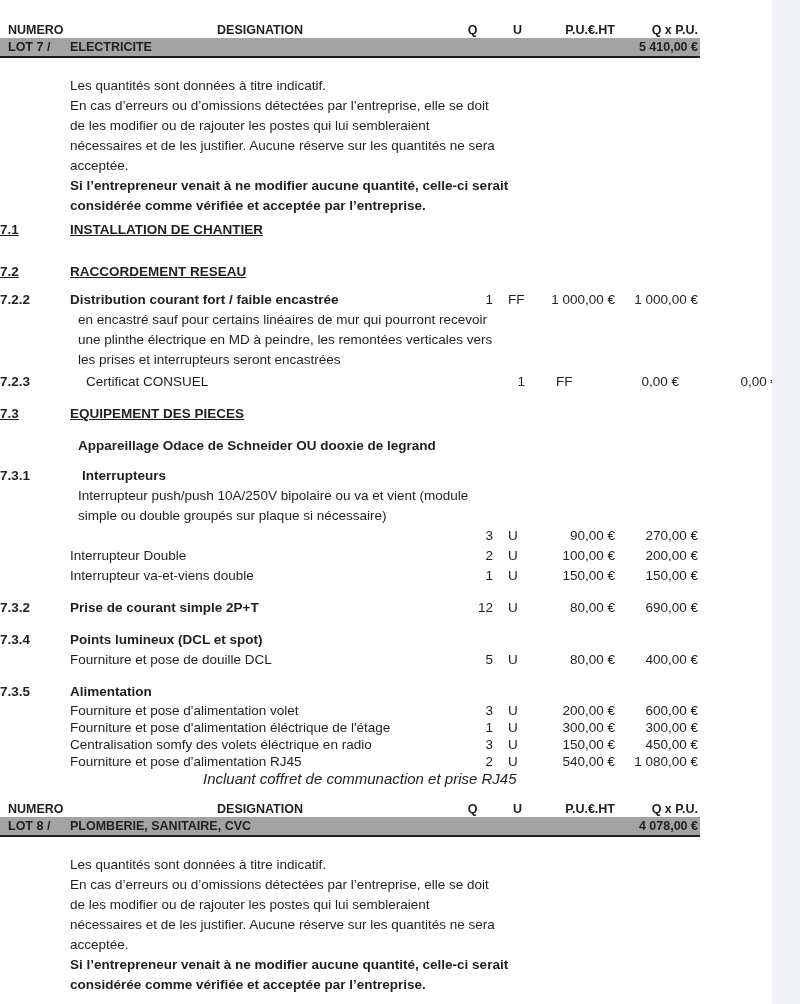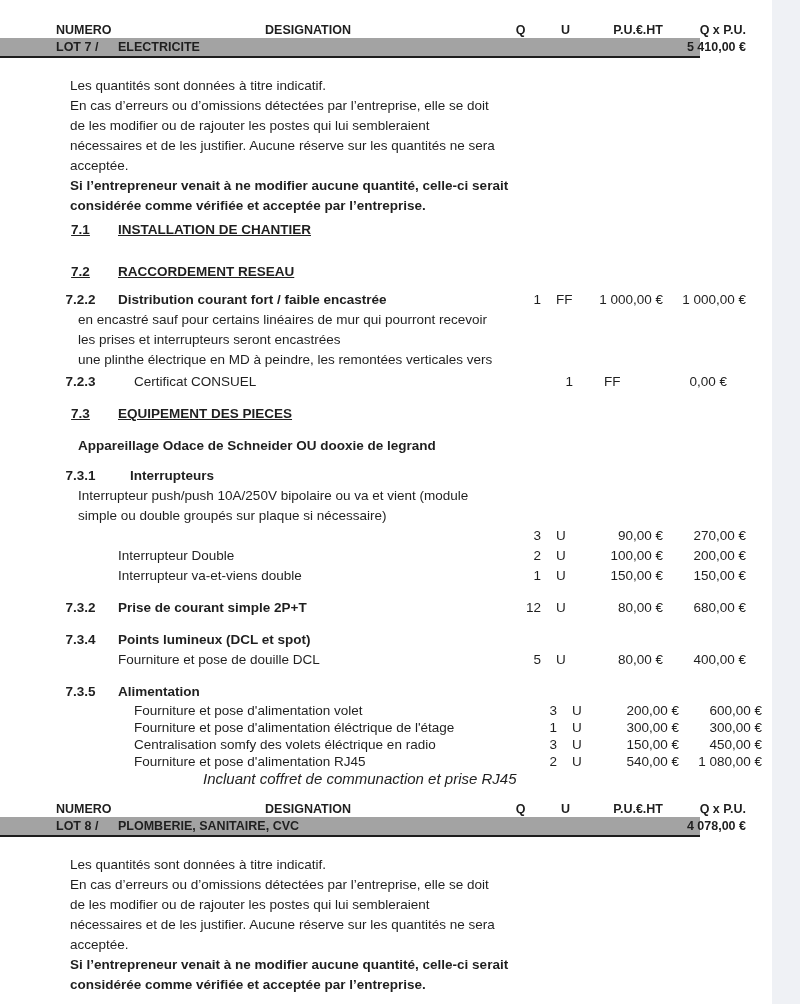--- a/index.html
+++ b/index.html
@@ -3,42 +3,42 @@
 <meta charset="utf-8">
 <style>
   html,body{margin:0;padding:0;background:#ffffff;}
   .page{
     position:relative;width:800px;height:1004px;background:#ffffff;
     font-family:"Liberation Sans",sans-serif;color:#1f1f1f;overflow:hidden;
   }
   .side-strip{position:absolute;top:0;right:0;width:28px;height:1004px;background:#eff1f5;}
   .content{position:absolute;top:22px;left:0;width:700px;}
 
-  .row{display:grid;grid-template-columns:70px 380px 45px 45px 75px 85px;line-height:20px;font-size:13.5px;padding-left:48px;}
-  .c1{grid-column:1;text-align:center;padding-right:5px;}
+  .row{display:grid;grid-template-columns:70px 380px 45px 45px 75px 85px;line-height:20px;font-size:13.5px;}
+  .c1{grid-column:1;text-align:left;padding-right:5px;}
   .c2{grid-column:2;}
   .c3{grid-column:3;text-align:right;padding-right:2px;}
   .c4{grid-column:4;padding-left:13px;}
   .c5{grid-column:5;text-align:right;}
   .c6{grid-column:6;text-align:right;padding-right:2px;}
   .b{font-weight:bold;}
 
   .hdr-row{font-weight:bold;font-size:12.5px;line-height:16px;}
   .hdr-row .c1{text-align:left;padding-left:8px;}
   .hdr-row .c2{text-align:center;}
   .hdr-row .c3{text-align:center;padding:0;}
   .hdr-row .c4{text-align:center;padding:0;}
 
   .lot-row{background:#a3a3a3;font-weight:bold;font-size:12.5px;line-height:18px;border-bottom:2px solid #1d1d1d;}
   .lot-row .c1{text-align:left;padding-left:8px;}
 
   .notice{margin:18px 0 0 70px;font-size:13.5px;line-height:20px;}
   .desc{margin-left:78px;font-size:13.5px;line-height:20px;}
   .sec .c1,.sec .c2{font-weight:bold;text-decoration:underline;}
-  .tight{line-height:17px;margin-left:16px;}
+  .tight{line-height:17px;}
   .note-italic{margin-left:203px;font-style:italic;font-size:15px;line-height:17px;}
 
   .mt2{margin-top:2px;gap:16px;}.mt4{margin-top:4px;}.mt8{margin-top:8px;}
   .mt10{margin-top:10px;gap:12px;}.mt12{margin-top:12px;}.mt14{margin-top:14px;}.mt22{margin-top:22px;}
 </style>
 </head>
 <body>
 
 <div class="page">
   <div class="content">
@@ -80,22 +80,22 @@
 
     <div class="row mt8">
       <span class="c1 b">7.2.2</span>
       <span class="c2 b">Distribution courant fort / faible encastrée</span>
       <span class="c3">1</span>
       <span class="c4">FF</span>
       <span class="c5">1 000,00 €</span>
       <span class="c6">1 000,00 €</span>
     </div>
     <div class="desc">en encastré sauf pour certains linéaires de mur qui pourront recevoir</div>
+    <div class="desc">une plinthe électrique en MD à peindre, les remontées verticales vers</div>
     <div class="desc">les prises et interrupteurs seront encastrées</div>
-    <div class="desc">une plinthe électrique en MD à peindre, les remontées verticales vers</div>
 
     <div class="row mt2">
       <span class="c1 b">7.2.3</span>
       <span class="c2">Certificat CONSUEL</span>
       <span class="c3">1</span>
       <span class="c4">FF</span>
       <span class="c5">0,00 €</span>
       <span class="c6">0,00 €</span>
     </div>
 
@@ -133,21 +133,21 @@
       <span class="c5">150,00 €</span>
       <span class="c6">150,00 €</span>
     </div>
 
     <div class="row mt12">
       <span class="c1 b">7.3.2</span>
       <span class="c2 b">Prise de courant simple 2P+T</span>
       <span class="c3">12</span>
       <span class="c4">U</span>
       <span class="c5">80,00 €</span>
-      <span class="c6">680,00 €</span>
+      <span class="c6">690,00 €</span>
     </div>
 
     <div class="row mt12">
       <span class="c1 b">7.3.4</span>
       <span class="c2 b">Points lumineux (DCL et spot)</span>
     </div>
     <div class="row">
       <span class="c2">Fourniture et pose de douille DCL</span>
       <span class="c3">5</span>
       <span class="c4">U</span>

